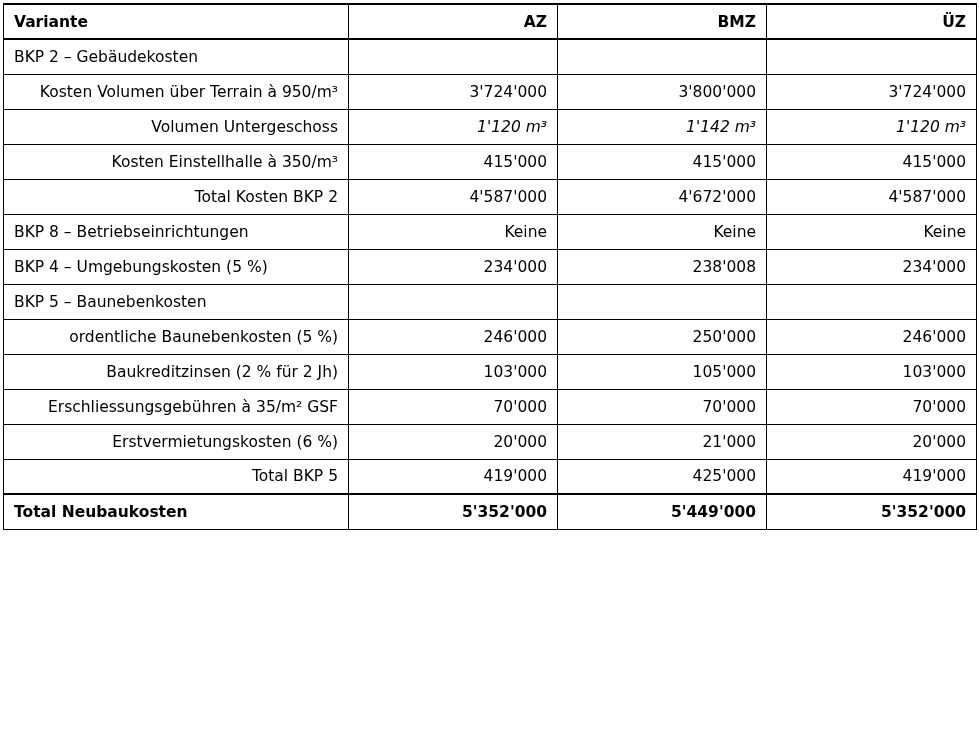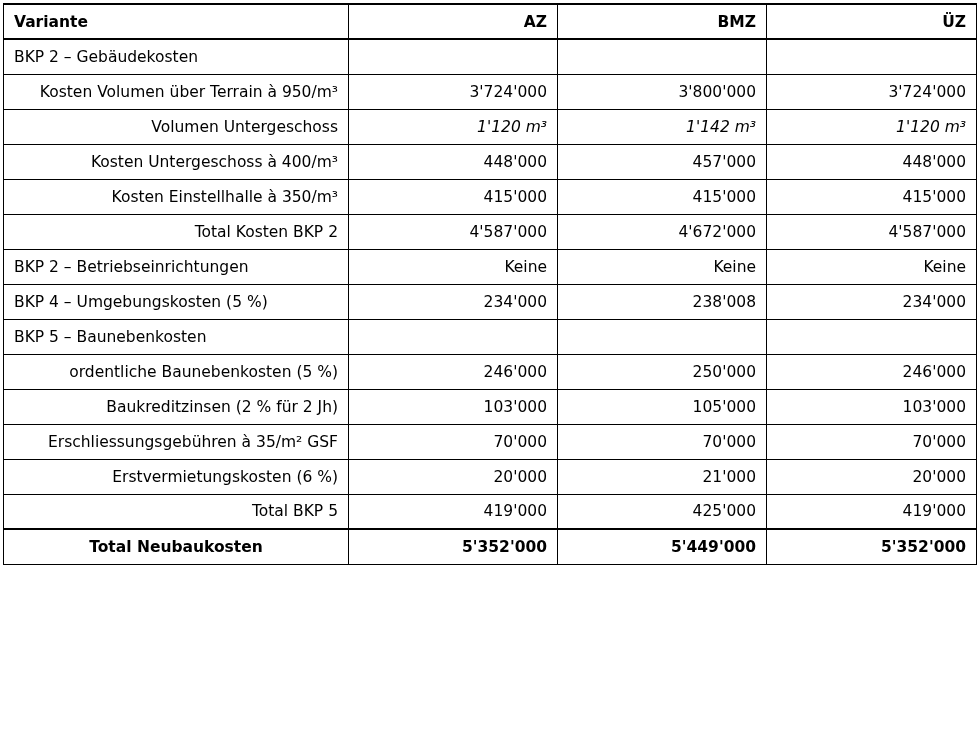--- a/index.html
+++ b/index.html
@@ -67,21 +67,21 @@
   td.val {
     text-align: right;
   }
   td.val.italic {
     font-style: italic;
   }
   tr.total-row td {
     font-weight: bold;
     border-top: 2px solid #000000;
   }
-  tr.total-row td.label { text-align: center; }
+  tr.total-row td.label { text-align: left; }
 </style>
 </head>
 <body>
 
 <div class="sheet">
   <table class="cost-table">
     <colgroup>
       <col class="c-label">
       <col class="c-val">
       <col class="c-val">
@@ -108,39 +108,33 @@
           <td class="val">3'800'000</td>
           <td class="val">3'724'000</td>
         </tr>
         <tr>
           <td class="label indent">Volumen Untergeschoss</td>
           <td class="val italic">1'120 m³</td>
           <td class="val italic">1'142 m³</td>
           <td class="val italic">1'120 m³</td>
         </tr>
         <tr>
-          <td class="label indent">Kosten Untergeschoss à 400/m³</td>
-          <td class="val">448'000</td>
-          <td class="val">457'000</td>
-          <td class="val">448'000</td>
-        </tr>
-        <tr>
           <td class="label indent">Kosten Einstellhalle à 350/m³</td>
           <td class="val">415'000</td>
           <td class="val">415'000</td>
           <td class="val">415'000</td>
         </tr>
         <tr>
           <td class="label indent">Total Kosten BKP 2</td>
           <td class="val">4'587'000</td>
           <td class="val">4'672'000</td>
           <td class="val">4'587'000</td>
         </tr>
         <tr>
-          <td class="label">BKP 2 – Betriebseinrichtungen</td>
+          <td class="label">BKP 8 – Betriebseinrichtungen</td>
           <td class="val">Keine</td>
           <td class="val">Keine</td>
           <td class="val">Keine</td>
         </tr>
         <tr>
           <td class="label">BKP 4 – Umgebungskosten (5 %)</td>
           <td class="val">234'000</td>
           <td class="val">238'008</td>
           <td class="val">234'000</td>
         </tr>

